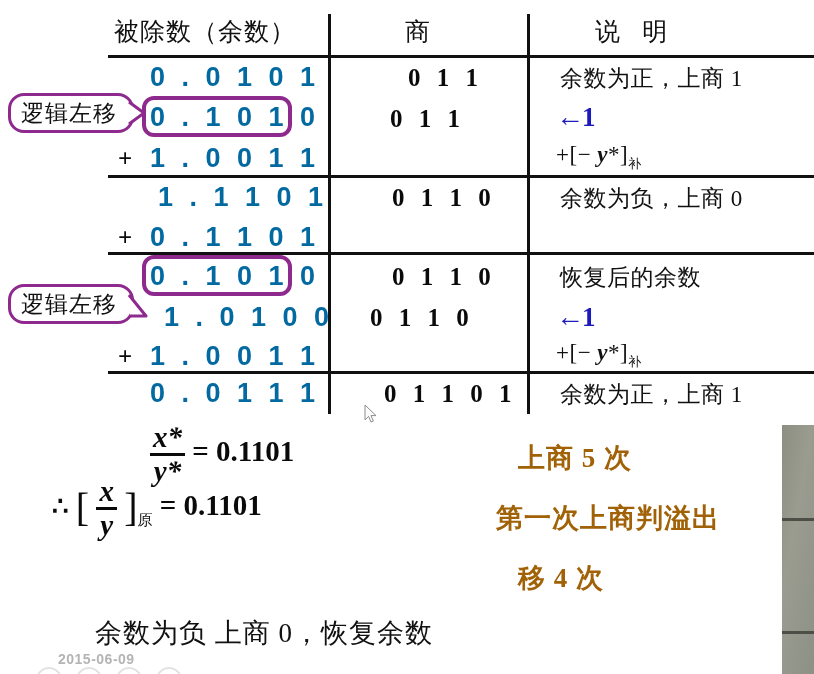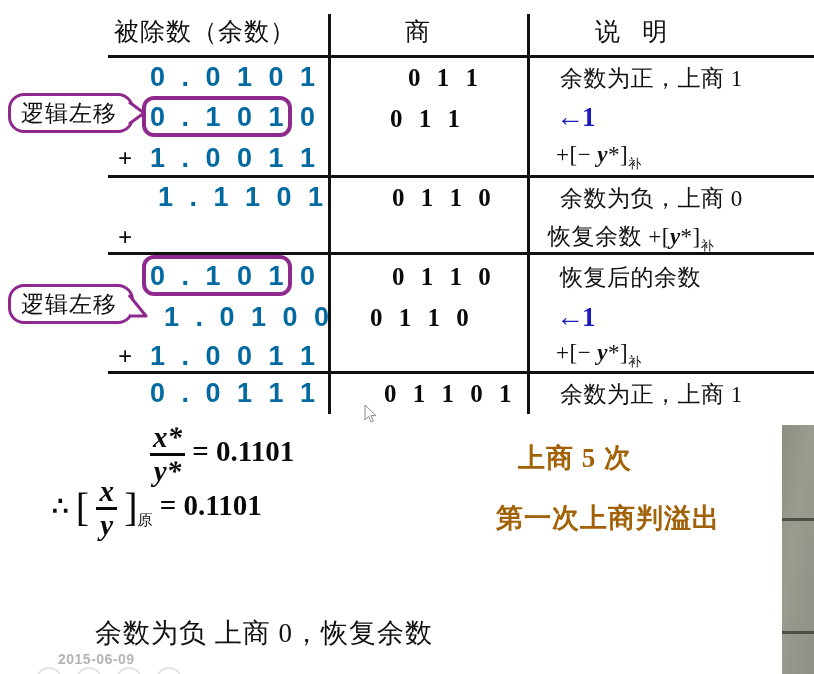--- a/index.html
+++ b/index.html
@@ -277,20 +277,21 @@
 
   <div class="hl-box" style="left:142px; top:96px; width:150px; height:41px;"></div>
   <div class="num" style="left:150px; top:102px;">0 . 1 0 1 0</div>
 
   <div class="sign" style="left:118px; top:145px;">+</div>
   <div class="num" style="left:150px; top:143px;">1 . 0 0 1 1</div>
 
   <div class="num" style="left:158px; top:182px;">1 . 1 1 0 1</div>
 
   <div class="sign" style="left:118px; top:224px;">+</div>
+  <div class="num" style="left:150px; top:222px;">0 . 1 1 0 1</div>
 
   <div class="hl-box" style="left:142px; top:255px; width:150px; height:41px;"></div>
   <div class="num" style="left:150px; top:261px;">0 . 1 0 1 0</div>
 
   <div class="num" style="left:164px; top:302px;">1 . 0 1 0 0</div>
 
   <div class="sign" style="left:118px; top:343px;">+</div>
   <div class="num" style="left:150px; top:341px;">1 . 0 0 1 1</div>
 
   <div class="num" style="left:150px; top:378px;">0 . 0 1 1 1</div>
@@ -307,23 +308,20 @@
   <div class="note-blue" style="left:556px; top:101px;">
     <span class="arrow">←</span><span>1</span>
   </div>
 
   <div class="note" style="left:556px; top:142px;">
     +[− <i>y</i>*]<span class="sub-bu">补</span>
   </div>
 
   <div class="note" style="left:560px; top:183px;">余数为负，上商 0</div>
 
-  <div class="note" style="left:548px; top:221px;">
-    恢复余数 +[<i>y</i>*]<span class="sub-bu">补</span>
-  </div>
 
   <div class="note" style="left:560px; top:262px;">恢复后的余数</div>
 
   <div class="note-blue" style="left:556px; top:301px;">
     <span class="arrow">←</span><span>1</span>
   </div>
 
   <div class="note" style="left:556px; top:340px;">
     +[− <i>y</i>*]<span class="sub-bu">补</span>
   </div>
@@ -365,20 +363,21 @@
     </span>
     <span class="brack">]</span><span class="sub-yuan">原</span>
     <span>=</span>
     <span>0.1101</span>
   </div>
 
   <div class="rule-line" id="rule-neg">余数为负   上商 0，恢复余数</div>
 
   <div class="blue-note" id="blue-1">上商 5 次</div>
   <div class="blue-note" id="blue-2">第一次上商判溢出</div>
+  <div class="blue-note" id="blue-3">移 4 次</div>
 </div>
 
 <div id="right-panel">
   <div class="panel-seam" id="seam-1"></div>
   <div class="panel-seam" id="seam-2"></div>
 </div>
 
 <div id="timestamp">2015-06-09</div>
 
 <div id="footer-icons">

